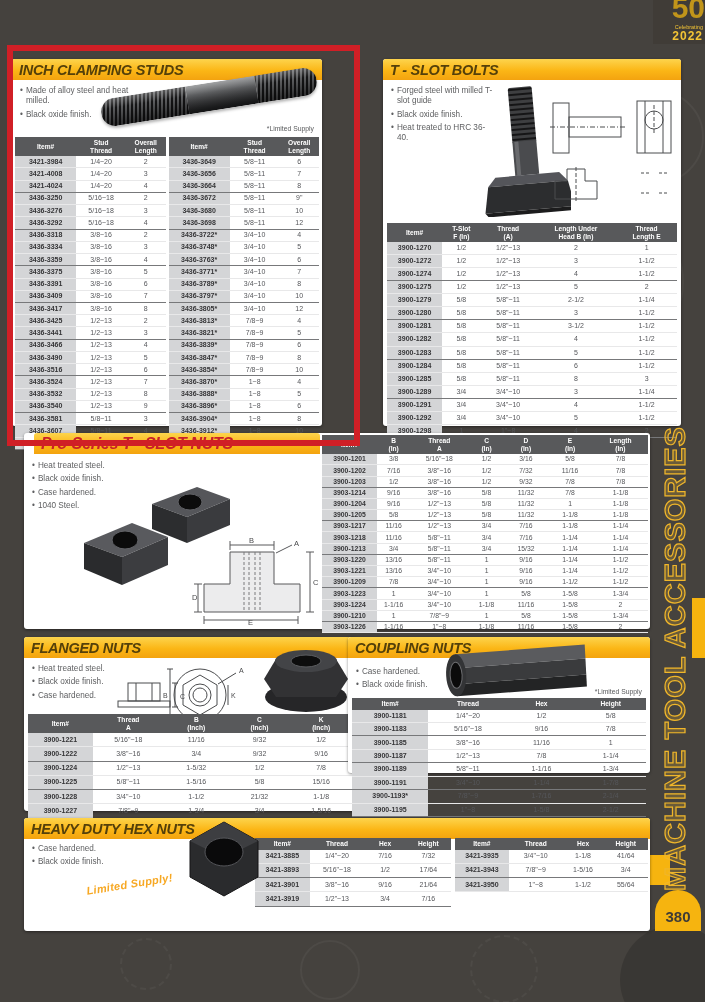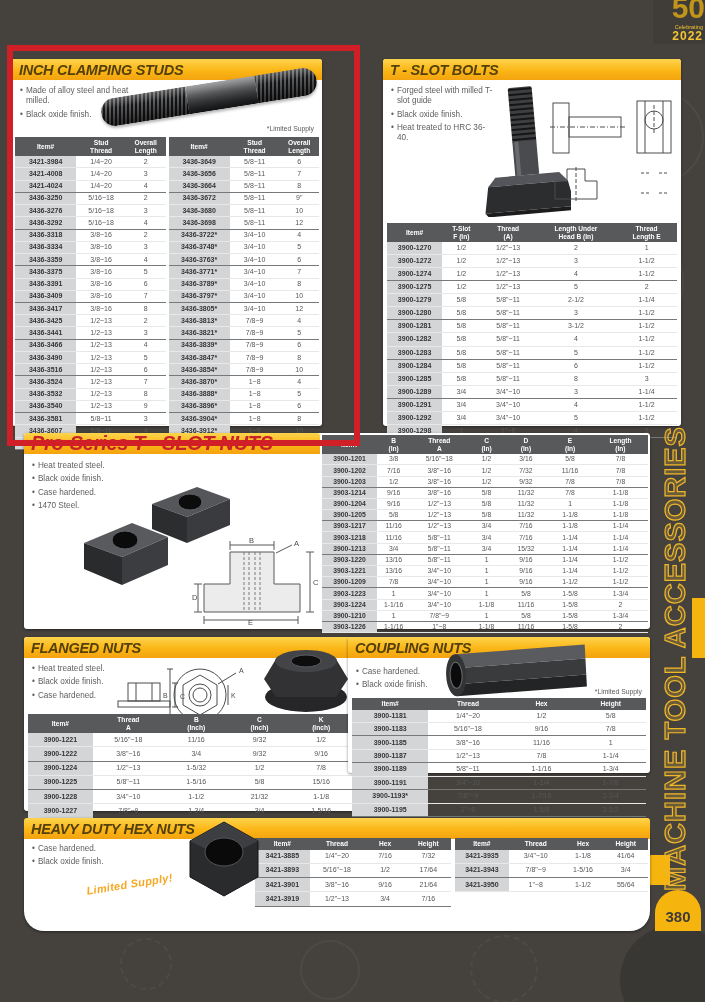--- a/index.html
+++ b/index.html
@@ -19,21 +19,21 @@
   .gc{position:absolute;border:2px solid rgba(255,255,255,.045);border-radius:50%;}
   .gfill{position:absolute;border-radius:50%;background:rgba(0,0,0,.16);}
   .ytab{position:absolute;background:#f6b40f;}
   .redbox{position:absolute;left:7px;top:45px;width:341px;height:389px;border:6px solid #d01f26;z-index:30;pointer-events:none;}
   
   .panel{position:absolute;background:#fff;border-radius:3px;box-shadow:0 1px 3px rgba(0,0,0,.45);}
   .bar{position:absolute;left:0;top:0;right:0;height:21px;border-radius:3px 3px 0 0;
     background:linear-gradient(180deg,#fdd44d 0%,#fbb616 55%,#f3a30f 100%);
     display:flex;align-items:center;padding-left:7px;box-sizing:border-box;
     font-weight:bold;font-style:italic;font-size:14.5px;color:#54400a;letter-spacing:-.3px;white-space:nowrap;}
-  .bar.red{color:#c92128;font-size:20px;}
+  .bar.red{color:#c92128;font-size:16px;margin-left:10px;}
   .bullets{position:absolute;font-size:8.2px;color:#5f6062;line-height:1.25;}
   .bullet{display:flex;margin-bottom:3px;}
   .dot{margin-right:3px;}
   .note{position:absolute;font-size:6.8px;color:#595a5c;}
   .script-note{position:absolute;font-size:11px;font-weight:bold;font-style:italic;
     color:#f7a823;transform:rotate(-9deg);letter-spacing:.3px;}
   
   table.tbl{border-collapse:collapse;table-layout:fixed;width:100%;}
   .tbl th{background:#58595b;color:#fff;font-size:6.6px;font-weight:bold;line-height:1.15;
     padding:2px 1px;text-align:center;white-space:pre-line;vertical-align:middle;}
@@ -580,21 +580,21 @@
         <div class="bullet">
           <span class="dot">•</span>
           <span>Black oxide finish.</span>
         </div>
         <div class="bullet">
           <span class="dot">•</span>
           <span>Case hardened.</span>
         </div>
         <div class="bullet">
           <span class="dot">•</span>
-          <span>1470 Steel.</span>
+          <span>1040 Steel.</span>
         </div>
       </div>
     <svg style="position:absolute;left:118px;top:46px;" width="100" height="72" viewBox="0 0 100 72">
       <polygon points="10,25 55,8 88,20 45,38" fill="#55565a"></polygon>
       <polygon points="10,25 45,38 45,64 10,50" fill="#2c2d2f"></polygon>
       <polygon points="45,38 88,20 88,46 45,64" fill="#3a3b3e"></polygon>
       <ellipse cx="48" cy="23" rx="12" ry="8" fill="#0c0c0c"></ellipse>
       <ellipse cx="48" cy="23" rx="12" ry="8" fill="none" stroke="#616266"></ellipse>
     </svg>
     <svg style="position:absolute;left:50px;top:82px;" width="106" height="78" viewBox="0 0 106 78">
@@ -1000,21 +1000,21 @@
               <td class="item">3900-1195</td>
               <td>1"~8</td>
               <td>1-5/8</td>
               <td>2-1/2</td>
             </tr>
           </tbody>
         </table>
     </div>
   </div>
 
-  <div class="panel" style="left:24px;top:818px;width:626px;height:113px;border-radius:20px;">
+  <div class="panel" style="left:24px;top:818px;width:626px;height:113px;">
     <div class="bar">HEAVY DUTY HEX NUTS</div>
     <div class="bullets" style="left:8px;top:26px;width:115px;">
         <div class="bullet">
           <span class="dot">•</span>
           <span>Case hardened.</span>
         </div>
         <div class="bullet">
           <span class="dot">•</span>
           <span>Black oxide finish.</span>
         </div>

